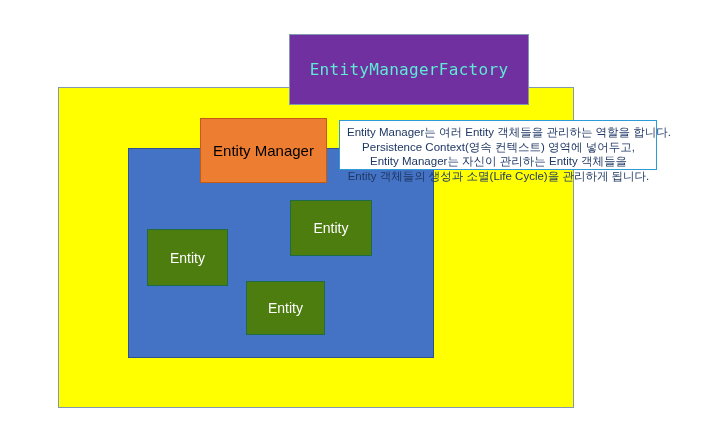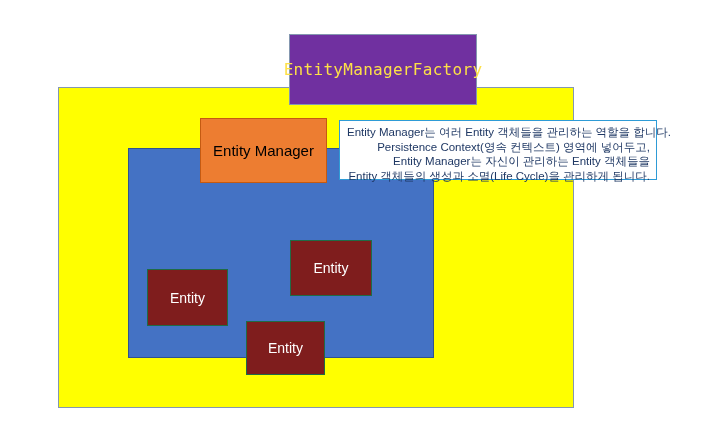--- a/index.html
+++ b/index.html
@@ -34,25 +34,25 @@
     width: 516px;
     height: 321px;
     background: #FFFF00;
     border: 1px solid #8497B0;
   }
 
   
   #emf-box {
     left: 289px;
     top: 34px;
-    width: 188px;
+    width: 240px;
     height: 71px;
     background: #7030A0;
     border: 1px solid #8497B0;
-    color: #fde047;
+    color: #5eead4;
     font-family: "DejaVu Sans Mono", "Liberation Mono", monospace;
     font-size: 16px;
     letter-spacing: 0.3px;
   }
 
   
   #persistence-context-box {
     left: 128px;
     top: 148px;
     width: 306px;
@@ -68,45 +68,44 @@
     width: 127px;
     height: 65px;
     background: #ED7D31;
     border: 1px solid #C55A11;
     color: #000000;
     font-size: 15px;
   }
 
   
   .entity-box {
-    background: #7f1d1d;
+    background: #4d7c0f;
     border: 1px solid #1F6B45;
     color: #FFFFFF;
     font-size: 14px;
-    margin-top: 40px;
   }
   #entity-box-1 { left: 147px; top: 229px; width: 81px; height: 57px; }
   #entity-box-2 { left: 290px; top: 200px; width: 82px; height: 56px; }
   #entity-box-3 { left: 246px; top: 281px; width: 79px; height: 54px; }
 
   
   #annotation-box {
     position: absolute;
     left: 339px;
     top: 120px;
     width: 318px;
-    height: 60px;
+    height: 50px;
     box-sizing: border-box;
     background: #FFFFFF;
     border: 1px solid #2E9BD6;
     padding: 4px 6px 20px 7px;
     color: #1F3864;
     font-size: 11.5px;
     line-height: 14.6px;
-    text-align: right;
+    text-align: center;
     white-space: nowrap;
   }
   #annotation-box .note-line {
     display: block;
   }
 </style>
 </head>
 <body>
 
 <div id="canvas">

